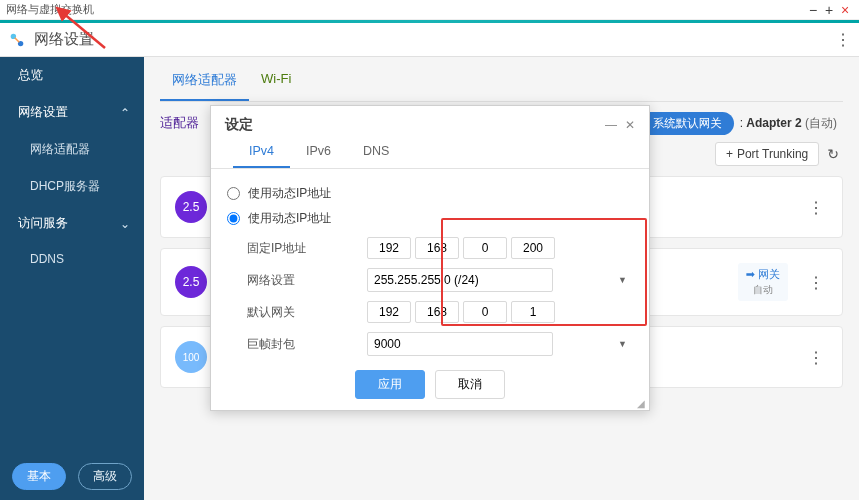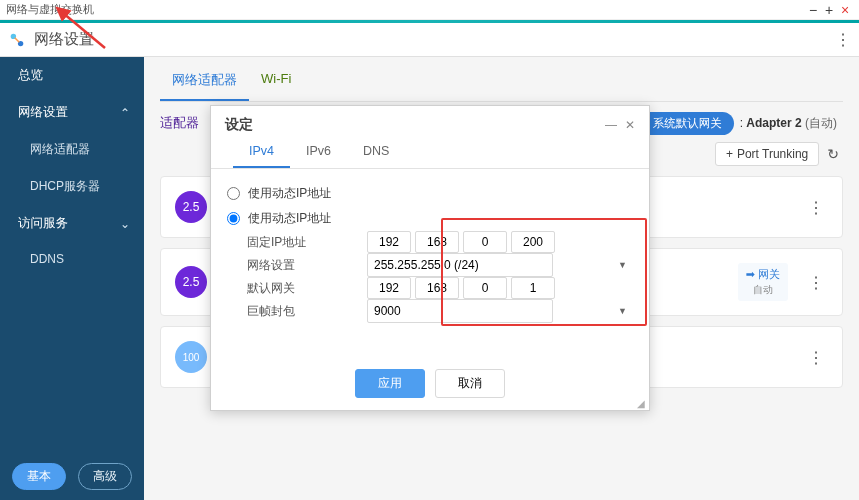--- a/index.html
+++ b/index.html
@@ -125,22 +125,22 @@
   .modal-header .spacer { flex: 1; }
   .modal-header .ctl { font-size: 12px; color: #888; cursor: pointer; padding: 0 4px; }
   .modal-tabs { display: flex; padding: 0 22px; border-bottom: 1px solid #e2e2e2; }
   .mtab { padding: 6px 16px 8px 16px; font-size: 12.5px; color: #666; cursor: pointer; }
   .mtab.active { color: var(--blue); border-bottom: 2px solid var(--blue); font-weight: 500; }
 
   .modal-body { padding: 12px 16px 4px 16px; flex: 1; position: relative; }
   .radio-row { display: flex; align-items: center; gap: 8px; padding: 4px 0; }
   .radio-row input { margin: 0; }
   .form-grid {
-    display: grid; grid-template-columns: 120px 1fr; align-items: center;
-    padding-left: 20px;
+    display: grid; grid-template-columns: 120px 1fr; row-gap: 9px; align-items: center;
+    margin-top: 6px; padding-left: 20px;
   }
   .flabel { font-size: 12px; color: #555; }
   .ip4 { display: flex; gap: 4px; }
   .oct {
     width: 44px; height: 22px; border: 1px solid var(--border); border-radius: 2px;
     text-align: center; font-size: 12px; background: #fff;
   }
   .sel {
     width: 186px; height: 24px; border: 1px solid var(--border); border-radius: 2px;
     background: #fff; font-size: 12px; padding: 0 6px;

